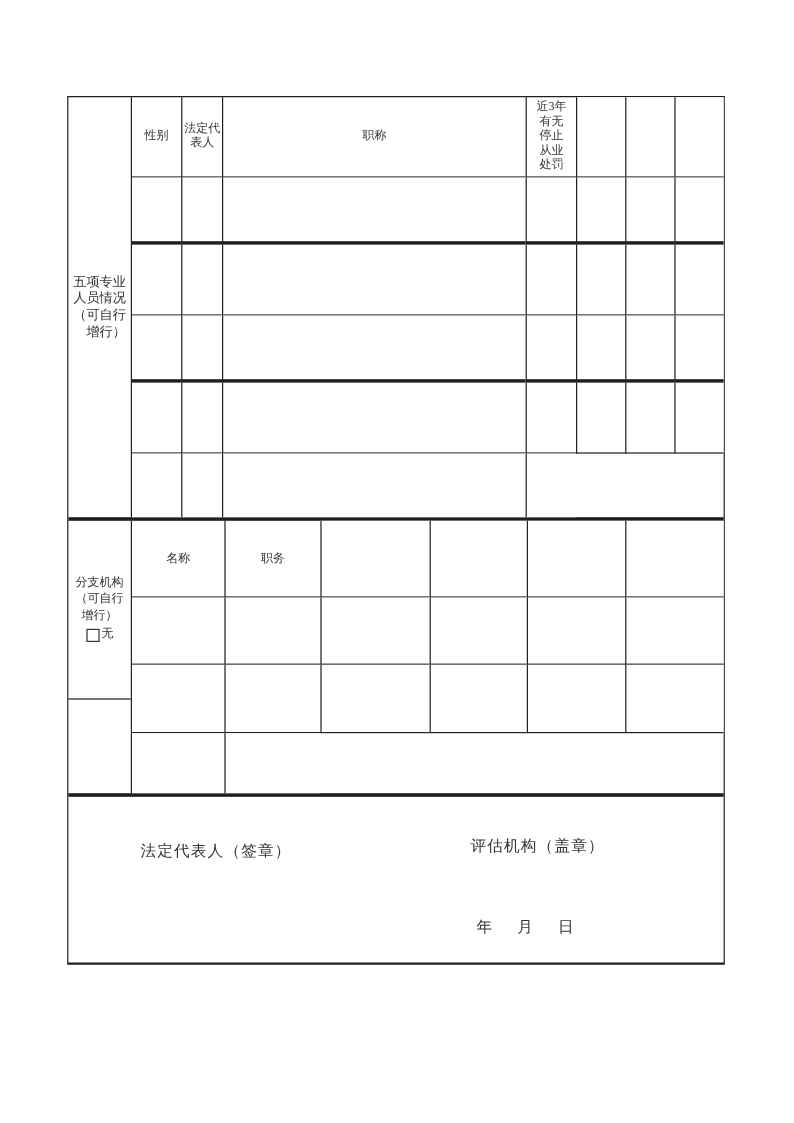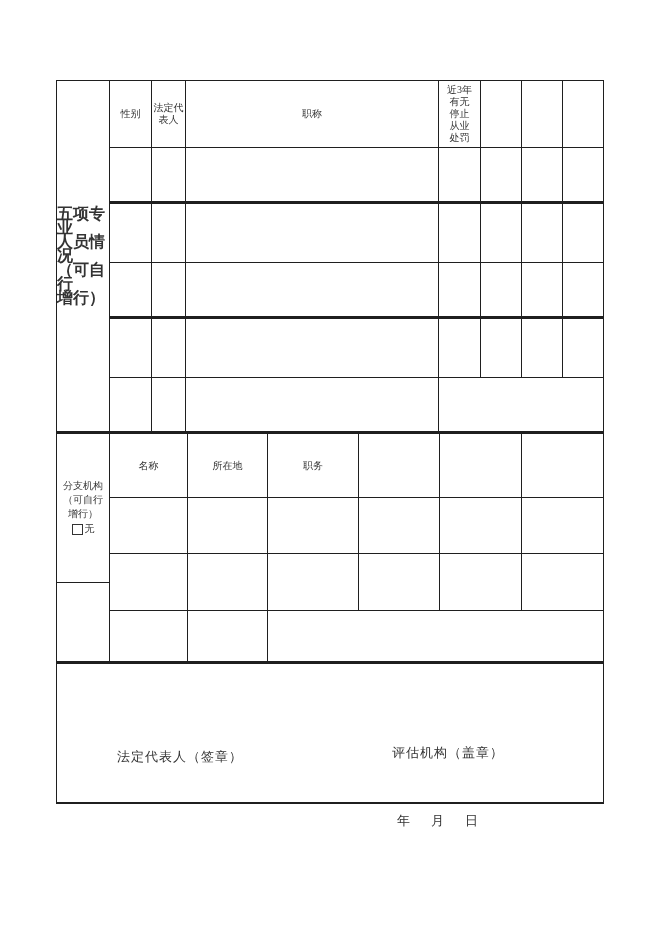--- a/index.html
+++ b/index.html
@@ -18,29 +18,28 @@
   }
   .form-table{
     position:absolute;left:56px;top:80px;
     width:548px;height:724px;
     border:1px solid var(--line);
     border-bottom-width:2px;
   }
   .sec{width:100%;}
   .sec1{display:flex;height:353px;border-bottom:3px solid var(--line);}
   .sec2{display:flex;height:230px;border-bottom:3px solid var(--line);}
-  .sec3{position:relative;height:138px;margin-top:48px;}
+  .sec3{position:relative;height:138px;}
 
   
   .side{
     width:54px;border-right:1px solid var(--line);
     display:flex;align-items:center;justify-content:center;
-    text-align:left;font-size:16px;line-height:14px;
+    text-align:right;font-size:11px;line-height:14px;
     white-space:pre-line;
-    font-weight:bold;
   }
   .left2{width:54px;border-right:1px solid var(--line);display:flex;flex-direction:column;gap:36px;}
   .side2{
     height:177px;border-bottom:1px solid var(--line);
     display:flex;flex-direction:column;align-items:center;justify-content:center;
     text-align:center;font-size:10px;line-height:14px;
   }
   .side2 .lbl{white-space:pre-line;}
   .side2b{height:50px;}
   .nonerow{display:flex;align-items:center;justify-content:center;margin-top:1px;}
@@ -157,21 +156,20 @@
 增行）</span>
           <span class="nonerow">
             <span class="cb"></span>
             <span>无</span>
           </span>
         </div>
         <div class="side2b"></div>
       </div>
       <div class="grid g2">
         <div class="hc">名称</div>
-        <div class="hc">所在地</div>
         <div class="hc">职务</div>
 
         <div class="c"></div>
           <div class="c"></div>
           <div class="c"></div>
           <div class="c"></div>
           <div class="c"></div>
           <div class="c"></div>
         <div class="c"></div>
           <div class="c"></div>

